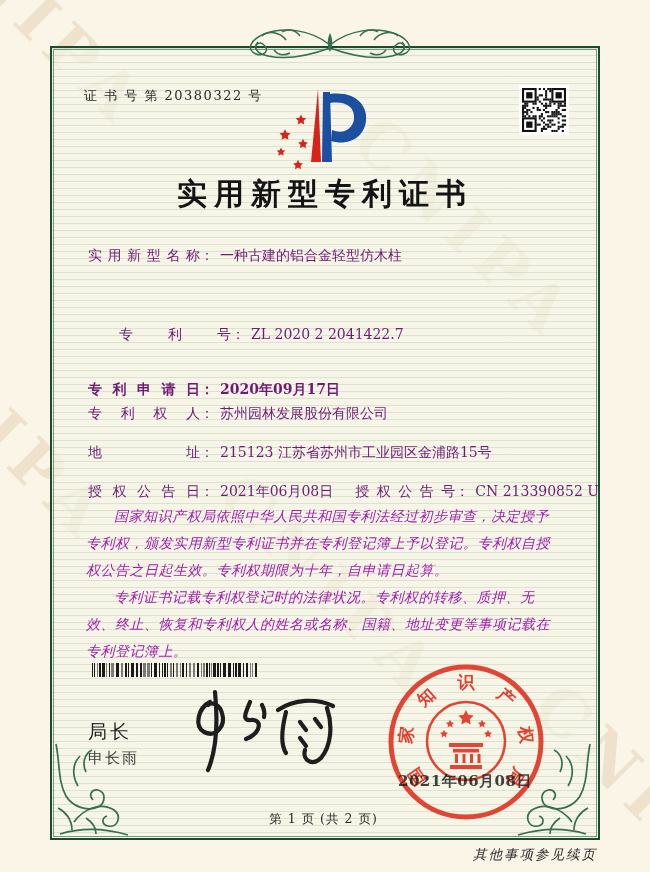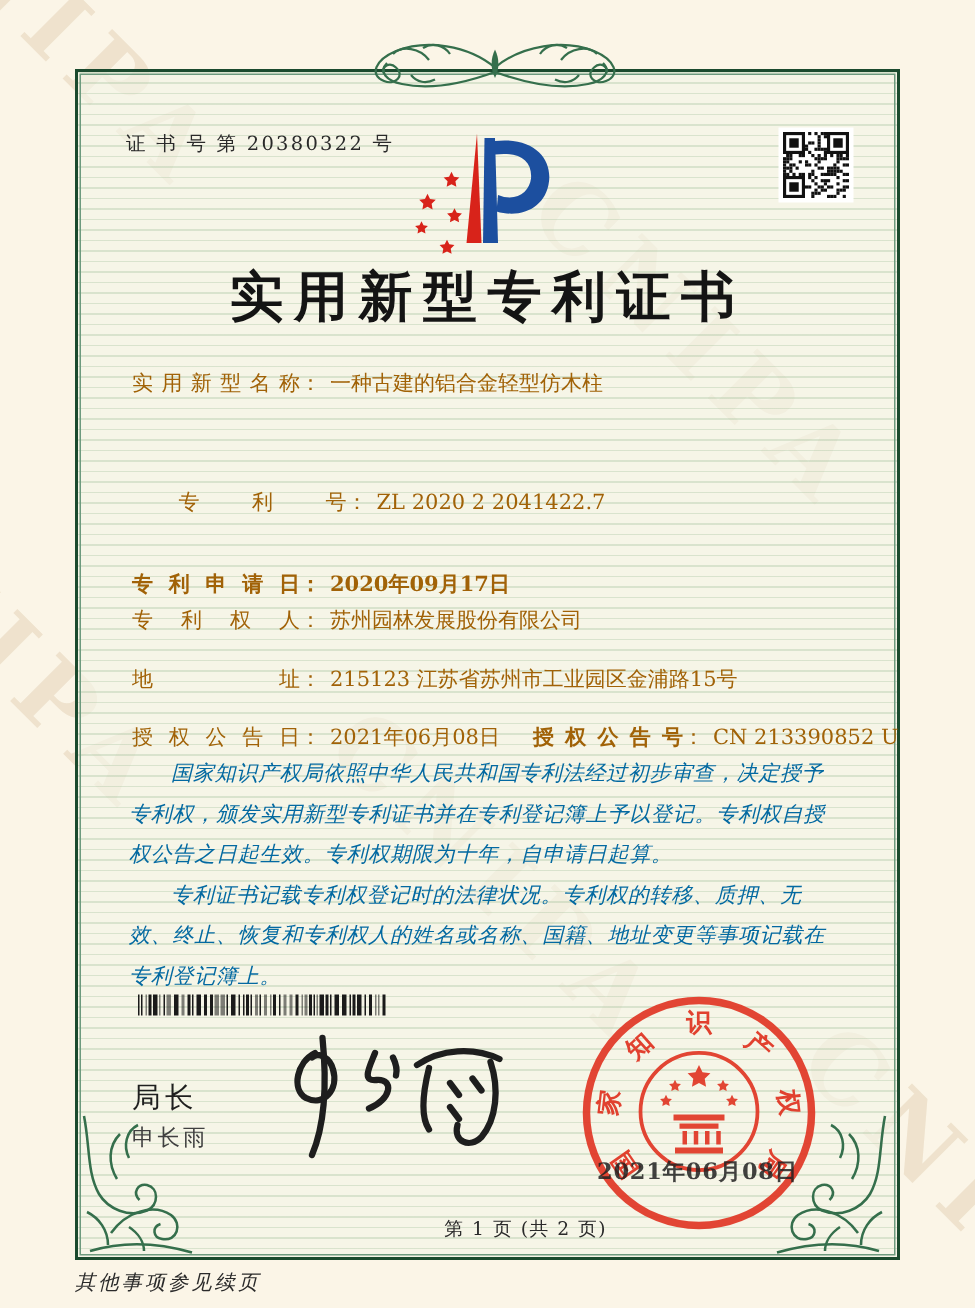--- a/index.html
+++ b/index.html
@@ -14,45 +14,45 @@
   .frame{position:absolute;left:50px;top:46px;width:546px;height:790px;z-index:2;
          border:2px solid #1b4a2e;
          background:
            repeating-linear-gradient(180deg, rgba(150,185,145,0.30) 0 1px, rgba(0,0,0,0) 1px 7px),
            rgba(243,244,232,0.68);}
   .frame::after{content:"";position:absolute;inset:1px;border:1.5px solid #6d9a7e;pointer-events:none;}
   .content{position:absolute;inset:0;z-index:3;}
   .orn{position:absolute;z-index:4;pointer-events:none;}
   
   .certno{position:absolute;left:84px;top:87px;font-size:13px;letter-spacing:1.5px;color:#2a2a2a;}
-  .title{position:absolute;left:0;top:174px;width:650px;text-align:center;font-size:36px;
+  .title{position:absolute;left:0;top:174px;width:650px;text-align:center;font-size:30px;
          font-weight:bold;letter-spacing:7px;color:#141414;}
   .qr{position:absolute;left:519px;top:85px;width:50px;height:50px;background:#fff;padding:3px;box-sizing:border-box;}
-  .frow{position:absolute;left:88px;width:480px;font-size:14px;color:#a16207;white-space:nowrap;}
+  .frow{position:absolute;left:88px;width:480px;font-size:14px;color:#701a75;white-space:nowrap;}
   .flabel{display:inline-block;width:112px;text-align:justify;text-align-last:justify;}
-  .flabel2{display:inline-block;width:100px;text-align:justify;text-align-last:justify;font-weight:bold;}
+  .flabel2{display:inline-block;width:100px;text-align:justify;text-align-last:justify;}
   .fval{margin-left:6px;}
   .pair2{margin-left:22px;}
   .bodytxt{position:absolute;left:86px;top:503px;width:476px;font-size:14px;line-height:27px;
-           color:#0369a1;font-style:italic;letter-spacing:0.5px;}
+           color:#a21caf;font-style:italic;letter-spacing:0.5px;}
   .bodytxt p{margin:0;text-indent:2em;}
   .signtitle{position:absolute;left:88px;top:719px;font-size:19px;color:#1f1f1f;
              font-family:"DejaVu Sans",sans-serif;font-weight:500;letter-spacing:3px;}
   .signname{position:absolute;left:88px;top:749px;font-size:15px;color:#404040;
             font-family:"DejaVu Sans",sans-serif;font-weight:500;letter-spacing:2px;}
   .sig{position:absolute;left:182px;top:686px;z-index:4;}
   
   .seal{position:absolute;left:386px;top:662px;width:160px;height:160px;z-index:3;}
   .seal .arcchar{position:absolute;left:50%;top:50%;font-size:17px;font-weight:bold;
                  color:#e03220;opacity:.92;font-family:"DejaVu Serif",serif;}
   .sealdate{position:absolute;left:398px;top:772px;width:150px;font-size:15px;font-weight:bold;
             color:#212121;opacity:.85;letter-spacing:0.5px;z-index:5;white-space:nowrap;}
-  .pageinfo{position:absolute;left:50px;top:811px;width:601px;text-align:center;
+  .pageinfo{position:absolute;left:50px;top:811px;width:547px;text-align:center;
             font-size:12.5px;letter-spacing:1px;color:#2a2a2a;z-index:5;}
-  .footnote{position:absolute;left:50px;top:846px;width:547px;text-align:left;font-size:13.5px;
+  .footnote{position:absolute;left:50px;top:846px;width:547px;text-align:right;font-size:13.5px;
             letter-spacing:2px;color:#2a2a2a;font-style:italic;font-weight:500;z-index:3;}
   .barcode{position:absolute;left:92px;top:662px;}
 </style>
 </head>
 <body>
 
 <div id="page">
 
   <div class="wm" style="left:35px;top:15px;">CNIPA</div>
   <div class="wm" style="left:465px;top:228px;">CNIPA</div>

